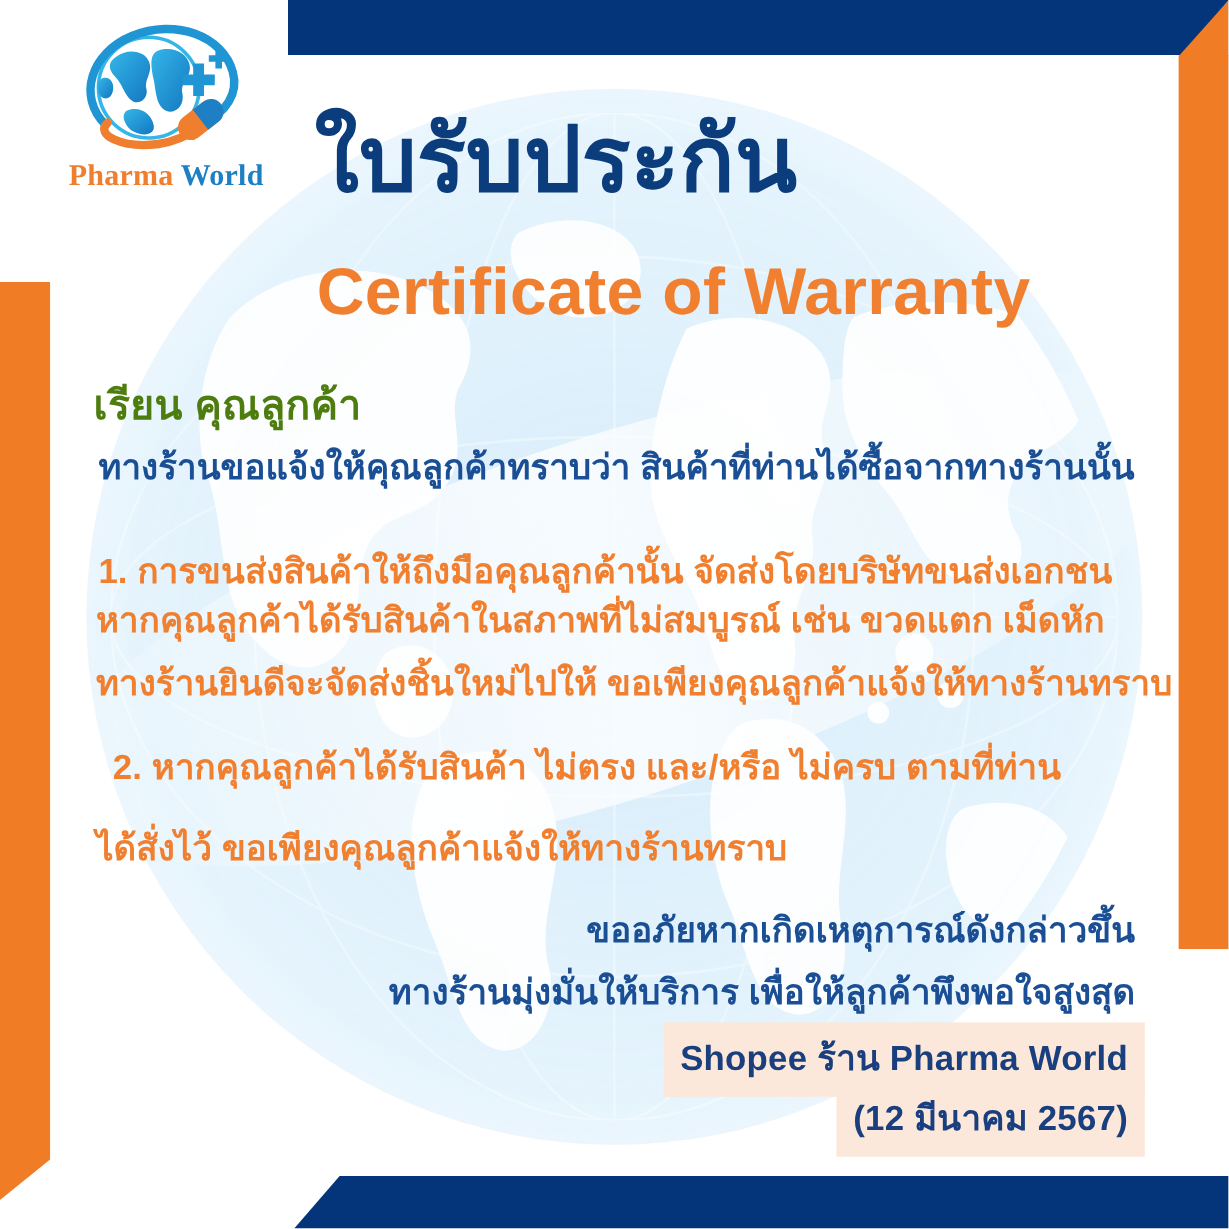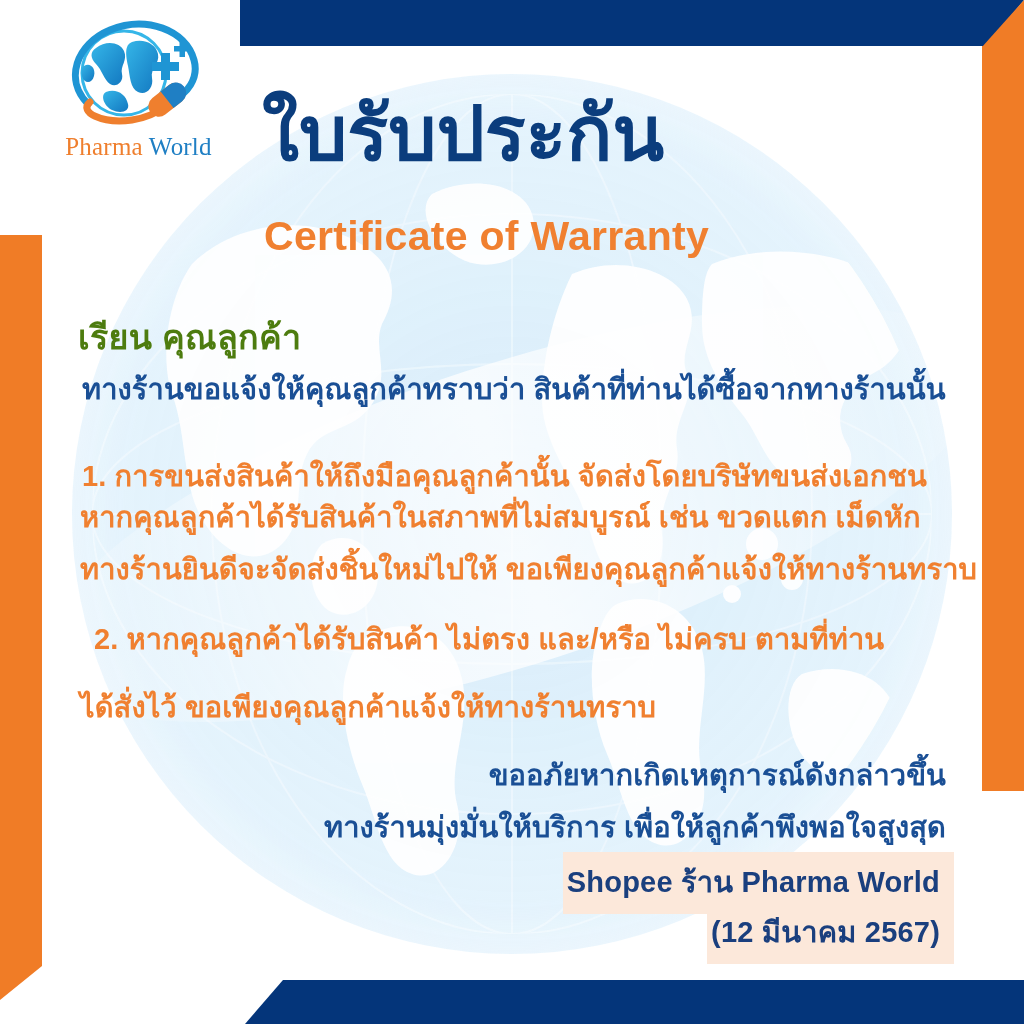--- a/index.html
+++ b/index.html
@@ -52,35 +52,35 @@
     background:#04357a;
     clip-path:polygon(38px 0,100% 0,100% 100%,0 100%);
   }
 
   
   .logo{position:absolute;left:36px;top:18px;width:205px;height:160px;}
   .logo-mark{position:absolute;left:26px;top:0;width:150px;height:116px;}
   .logo-word{
     position:absolute;left:0;top:115px;width:205px;text-align:center;
     font-family:"Liberation Serif","DejaVu Serif",serif;
-    font-weight:400;font-size:25px;letter-spacing:.2px;white-space:nowrap;
+    font-weight:700;font-size:25px;letter-spacing:.2px;white-space:nowrap;
   }
   .lw-a{color:#ef7f2e;}
   .lw-b{color:#1f7fc4;}
 
   
   .title-th{
     position:absolute;left:262px;top:96px;width:540px;
     font-family:"Liberation Sans","DejaVu Sans",sans-serif;
     font-weight:700;font-size:76px;line-height:1.0;color:#0b3d7d;
     letter-spacing:0px;white-space:nowrap;
   }
   .title-en{
     position:absolute;left:264px;top:216px;width:540px;
-    font-weight:700;font-size:41px;line-height:1.0;color:#f08030;
+    font-weight:700;font-size:55px;line-height:1.0;color:#f08030;
     letter-spacing:.3px;white-space:nowrap;
   }
 
   
   .salutation{
     position:absolute;left:78px;top:310px;
     font-weight:700;font-size:34px;color:#4d7c0f;white-space:nowrap;letter-spacing:.3px;
   }
   .intro{
     position:absolute;left:82px;top:366px;
@@ -94,21 +94,21 @@
   .c2a{left:94px;top:616px;}
   .c2b{left:80px;top:668px;margin-top:16px;}
 
   .closing{position:absolute;color:#1a4f95;font-weight:700;font-size:29px;white-space:nowrap;letter-spacing:.1px;}
   .cl1{right:78px;top:752px;}
   .cl2{right:78px;top:804px;}
 
   .hl{
     position:absolute;background:#fce8da;color:#1a3f7e;
     font-weight:700;font-size:29px;white-space:nowrap;
-    padding:7px 14px 9px 4px;letter-spacing:.2px;
+    padding:7px 14px 9px 14px;letter-spacing:.2px;
   }
   .hl-shop{right:70px;top:852px;}
   .hl-date{right:70px;top:902px;}
 </style>
 </head>
 <body>
 
 <div class="page">
 
   <div class="bg-globe">

